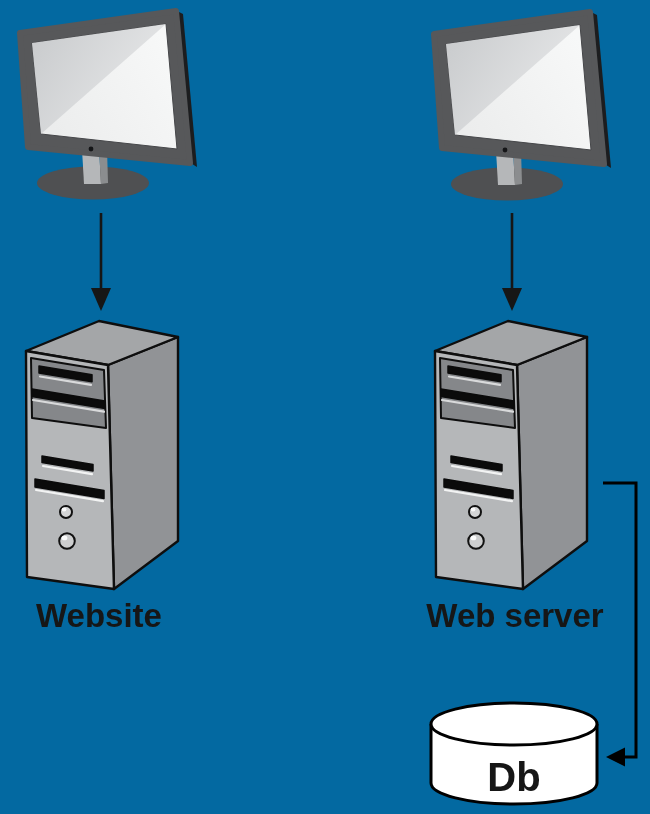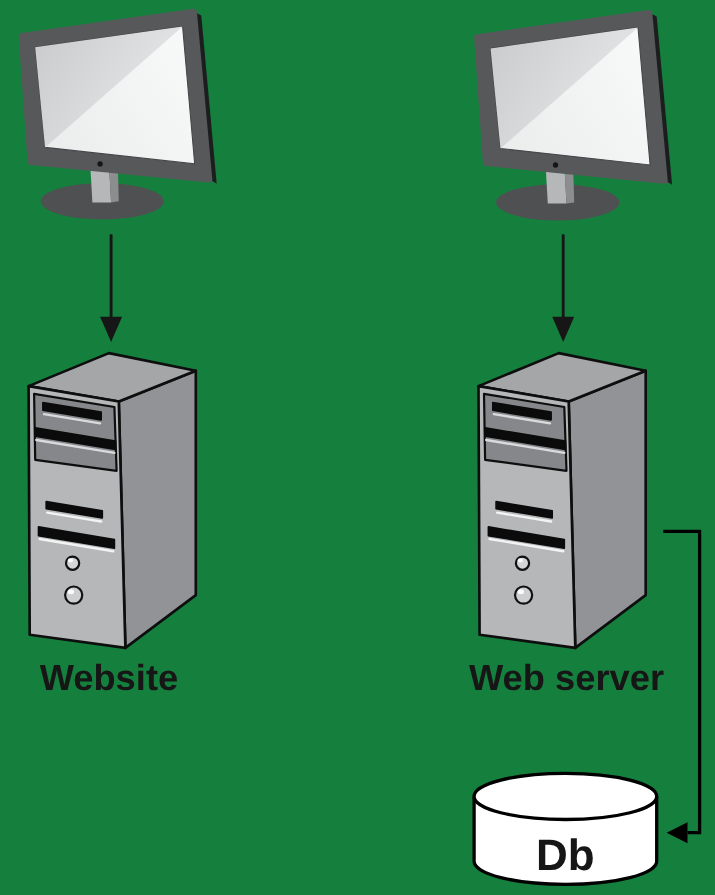--- a/index.html
+++ b/index.html
@@ -8,21 +8,21 @@
     background: #ffffff;
     width: 650px;
     height: 814px;
     overflow: hidden;
     font-family: "Liberation Sans", sans-serif;
   }
   .canvas {
     position: relative;
     width: 650px;
     height: 814px;
-    background: #15803d;
+    background: #0369a1;
   }
   svg { display: block; }
   .node-label {
     font-family: "Liberation Sans", sans-serif;
     font-weight: bold;
     fill: #161616;
   }
 </style>
 </head>
 <body>

